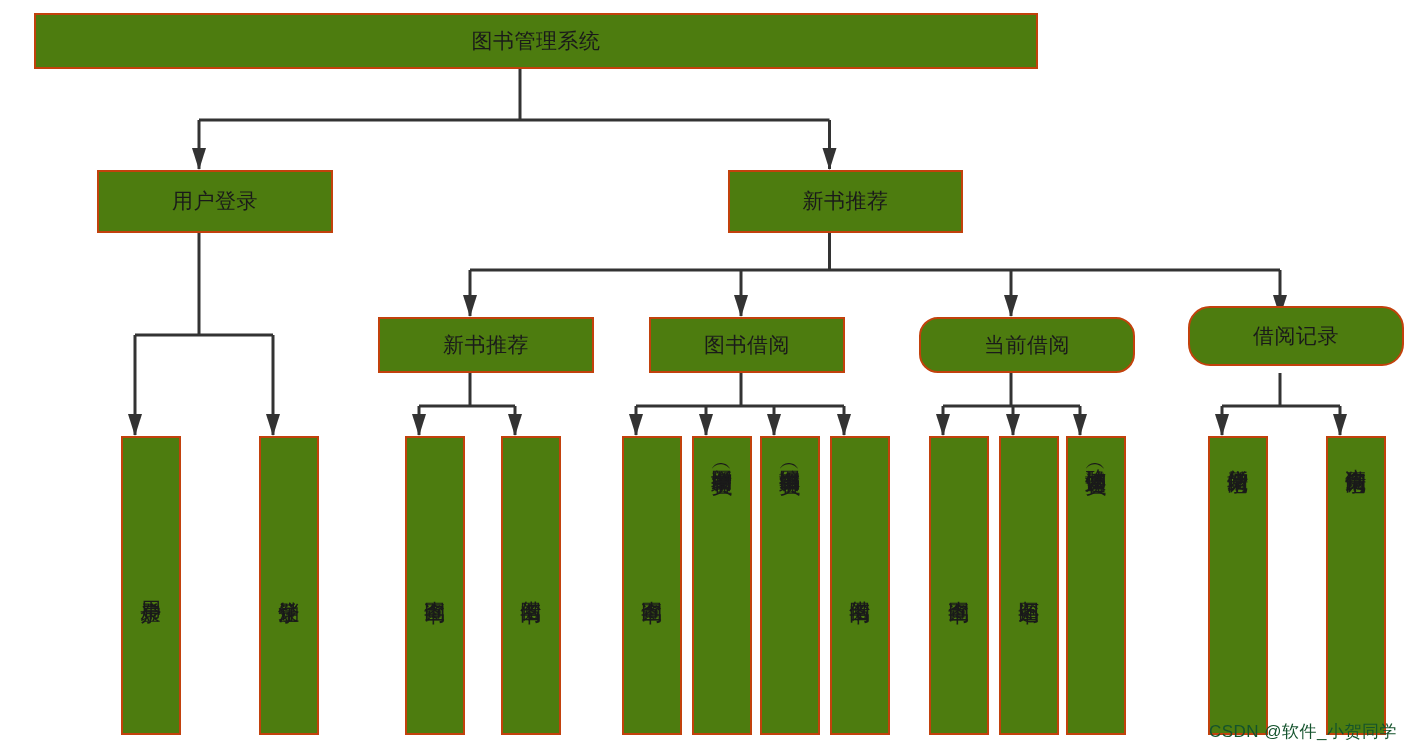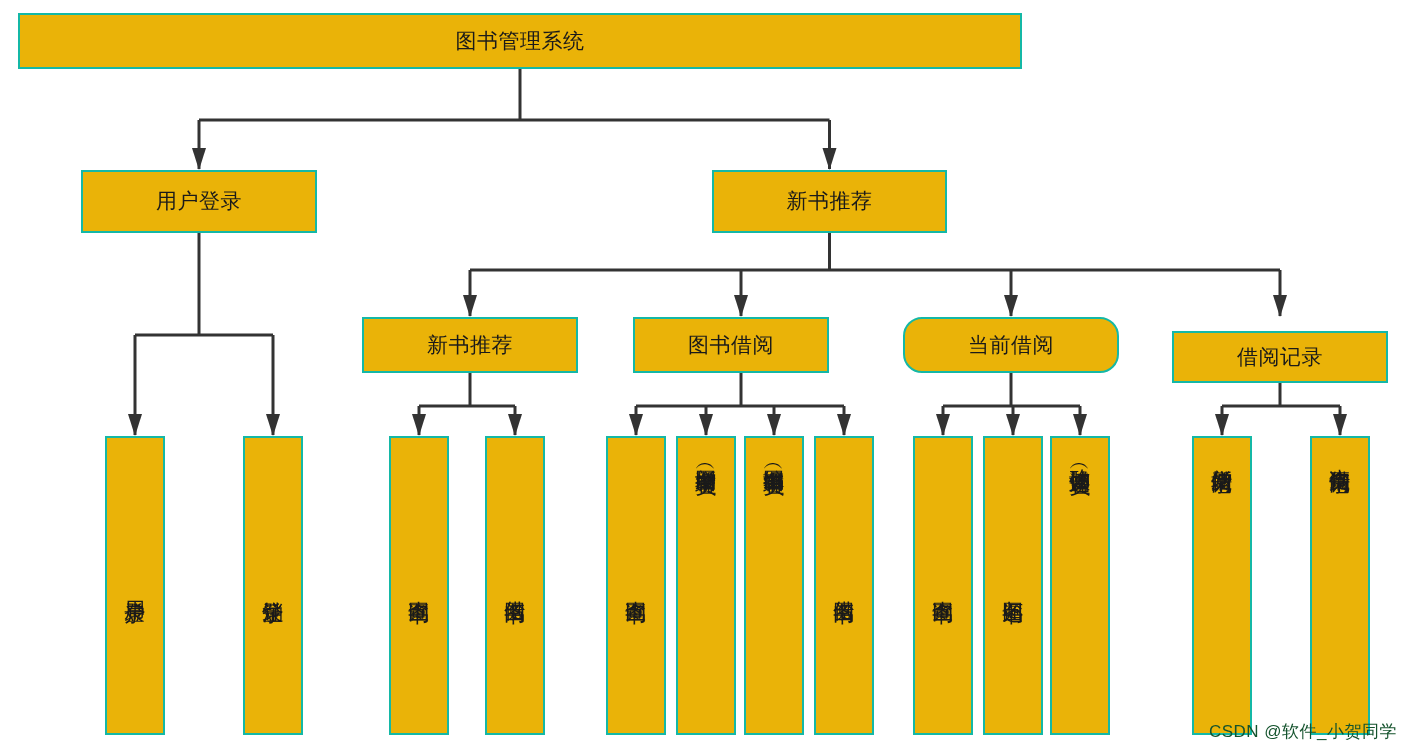--- a/index.html
+++ b/index.html
@@ -21,26 +21,27 @@
     position: absolute;
     left: 0;
     top: 0;
     width: 1405px;
     height: 747px;
     pointer-events: none;
   }
   .node {
     position: absolute;
     box-sizing: border-box;
-    border: 2px solid #14b8a6;
-    background: #eab308;
+    border: 2px solid #c2410c;
+    background: #4d7c0f;
     display: flex;
     align-items: center;
     justify-content: center;
     color: #1a1a1a;
+    margin-left: 16px;
   }
   .node .lbl {
     font-size: 21px;
     line-height: 1.18;
     letter-spacing: 0.5px;
     white-space: nowrap;
     text-align: center;
   }
   .node.vertical .lbl {
     writing-mode: vertical-rl;
@@ -140,21 +141,21 @@
       </div>
       <div class="node" style="left: 362px; top: 317px; width: 216px; height: 56px;">
         <span class="lbl">新书推荐</span>
       </div>
       <div class="node" style="left: 633px; top: 317px; width: 196px; height: 56px;">
         <span class="lbl">图书借阅</span>
       </div>
       <div class="node" style="left: 903px; top: 317px; width: 216px; height: 56px; border-radius: 19px;">
         <span class="lbl">当前借阅</span>
       </div>
-      <div class="node" style="left: 1172px; top: 331px; width: 216px; height: 52px;">
+      <div class="node" style="left: 1172px; top: 306px; width: 216px; height: 60px; border-radius: 22px;">
         <span class="lbl">借阅记录</span>
       </div>
       <div class="node vertical mid" style="left: 105px; top: 436px; width: 60px; height: 299px;">
         <span class="lbl">用户登录</span>
       </div>
       <div class="node vertical mid" style="left: 243px; top: 436px; width: 60px; height: 299px;">
         <span class="lbl">注销登录</span>
       </div>
       <div class="node vertical mid" style="left: 389px; top: 436px; width: 60px; height: 299px;">
         <span class="lbl">查询图书</span>

